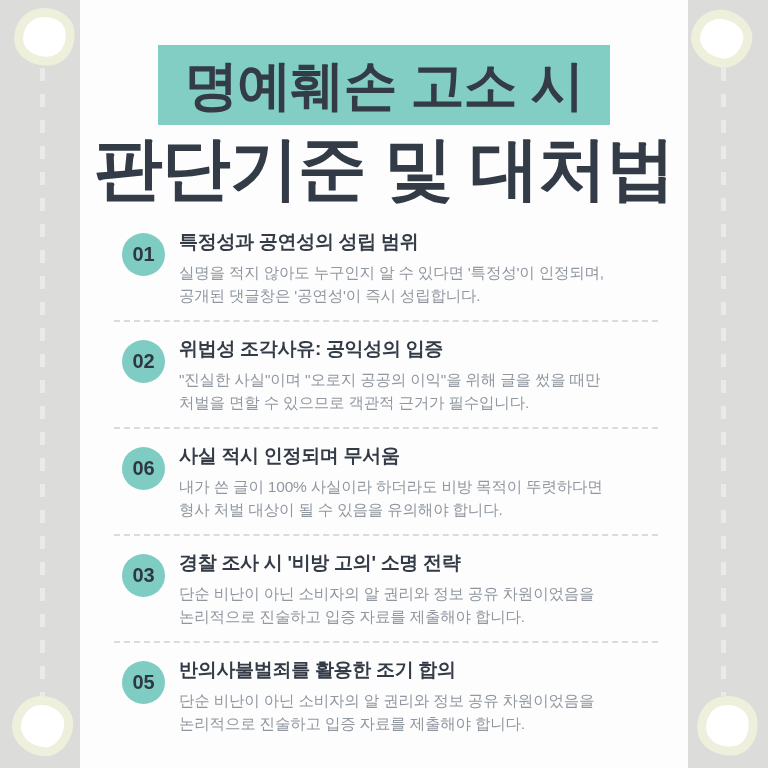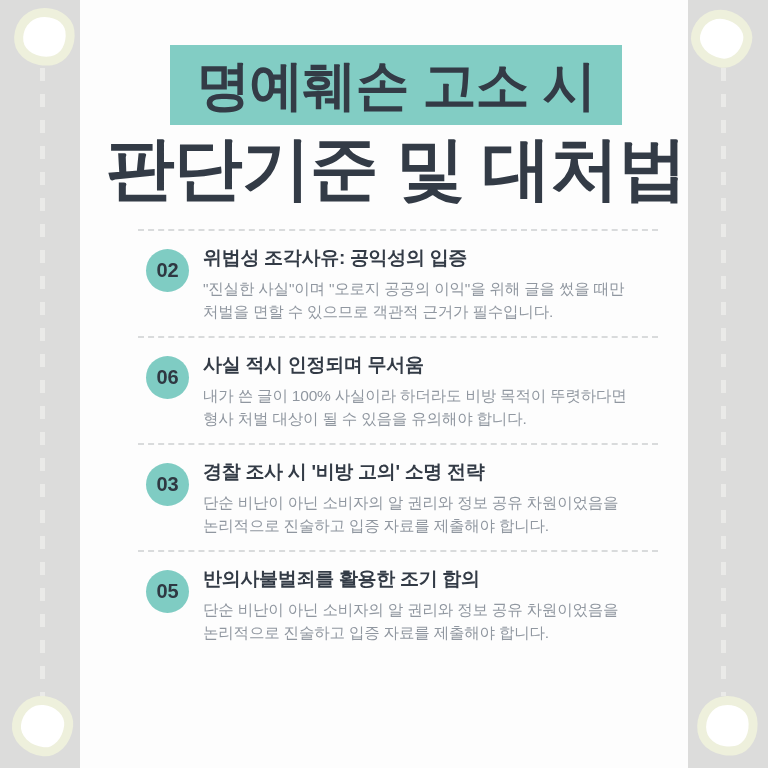--- a/index.html
+++ b/index.html
@@ -13,21 +13,20 @@
   .canvas {
     position: absolute; inset: 0;
     width: 768px; height: 768px;
   }
   
   .card {
     position: absolute;
     left: 80px; top: 0;
     width: 608px; height: 768px;
     background: #fdfdfd;
-    padding-left: 24px;
   }
   
   .blob {
     position: absolute;
     background: #ffffff;
     border: 9px solid #eef0dc;
     border-radius: 48% 52% 44% 56% / 52% 45% 55% 48%;
   }
   .blob-tl { left: 14px;  top: 8px;    width: 61px; height: 58px; transform: rotate(-8deg); }
   .blob-tr { left: 691px; top: 10px;   width: 61px; height: 57px; transform: rotate(12deg); }
@@ -113,20 +112,28 @@
 
   <div class="card">
 
     <div class="title-wrap">
       <div class="title-hl">명예훼손 고소 시</div>
       <div class="title-l2">판단기준 및 대처법</div>
     </div>
 
     <div class="items">
 
+      <div class="item">
+        <div class="badge">01</div>
+        <div class="item-content">
+          <div class="item-heading">특정성과 공연성의 성립 범위</div>
+          <div class="item-body">실명을 적지 않아도 누구인지 알 수 있다면 '특정성'이 인정되며,
+공개된 댓글창은 '공연성'이 즉시 성립합니다.</div>
+        </div>
+      </div>
       <hr class="separator">
 
       <div class="item">
         <div class="badge">02</div>
         <div class="item-content">
           <div class="item-heading">위법성 조각사유: 공익성의 입증</div>
           <div class="item-body">"진실한 사실"이며 "오로지 공공의 이익"을 위해 글을 썼을 때만
 처벌을 면할 수 있으므로 객관적 근거가 필수입니다.</div>
         </div>
       </div>

